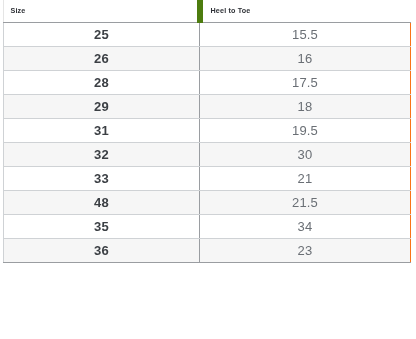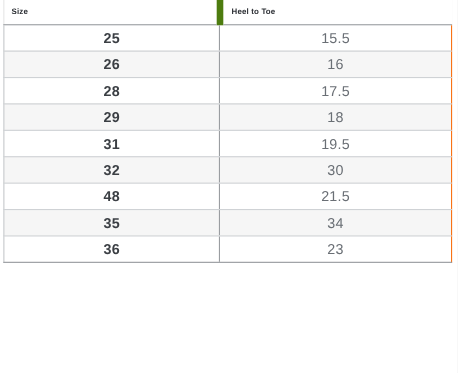--- a/index.html
+++ b/index.html
@@ -125,20 +125,24 @@
         </tr>
         <tr>
           <td class="cell-size">31</td>
           <td class="cell-heel">19.5</td>
         </tr>
         <tr>
           <td class="cell-size">32</td>
           <td class="cell-heel">30</td>
         </tr>
         <tr>
+          <td class="cell-size">33</td>
+          <td class="cell-heel">21</td>
+        </tr>
+        <tr>
           <td class="cell-size">48</td>
           <td class="cell-heel">21.5</td>
         </tr>
         <tr>
           <td class="cell-size">35</td>
           <td class="cell-heel">34</td>
         </tr>
         <tr>
           <td class="cell-size">36</td>
           <td class="cell-heel">23</td>

